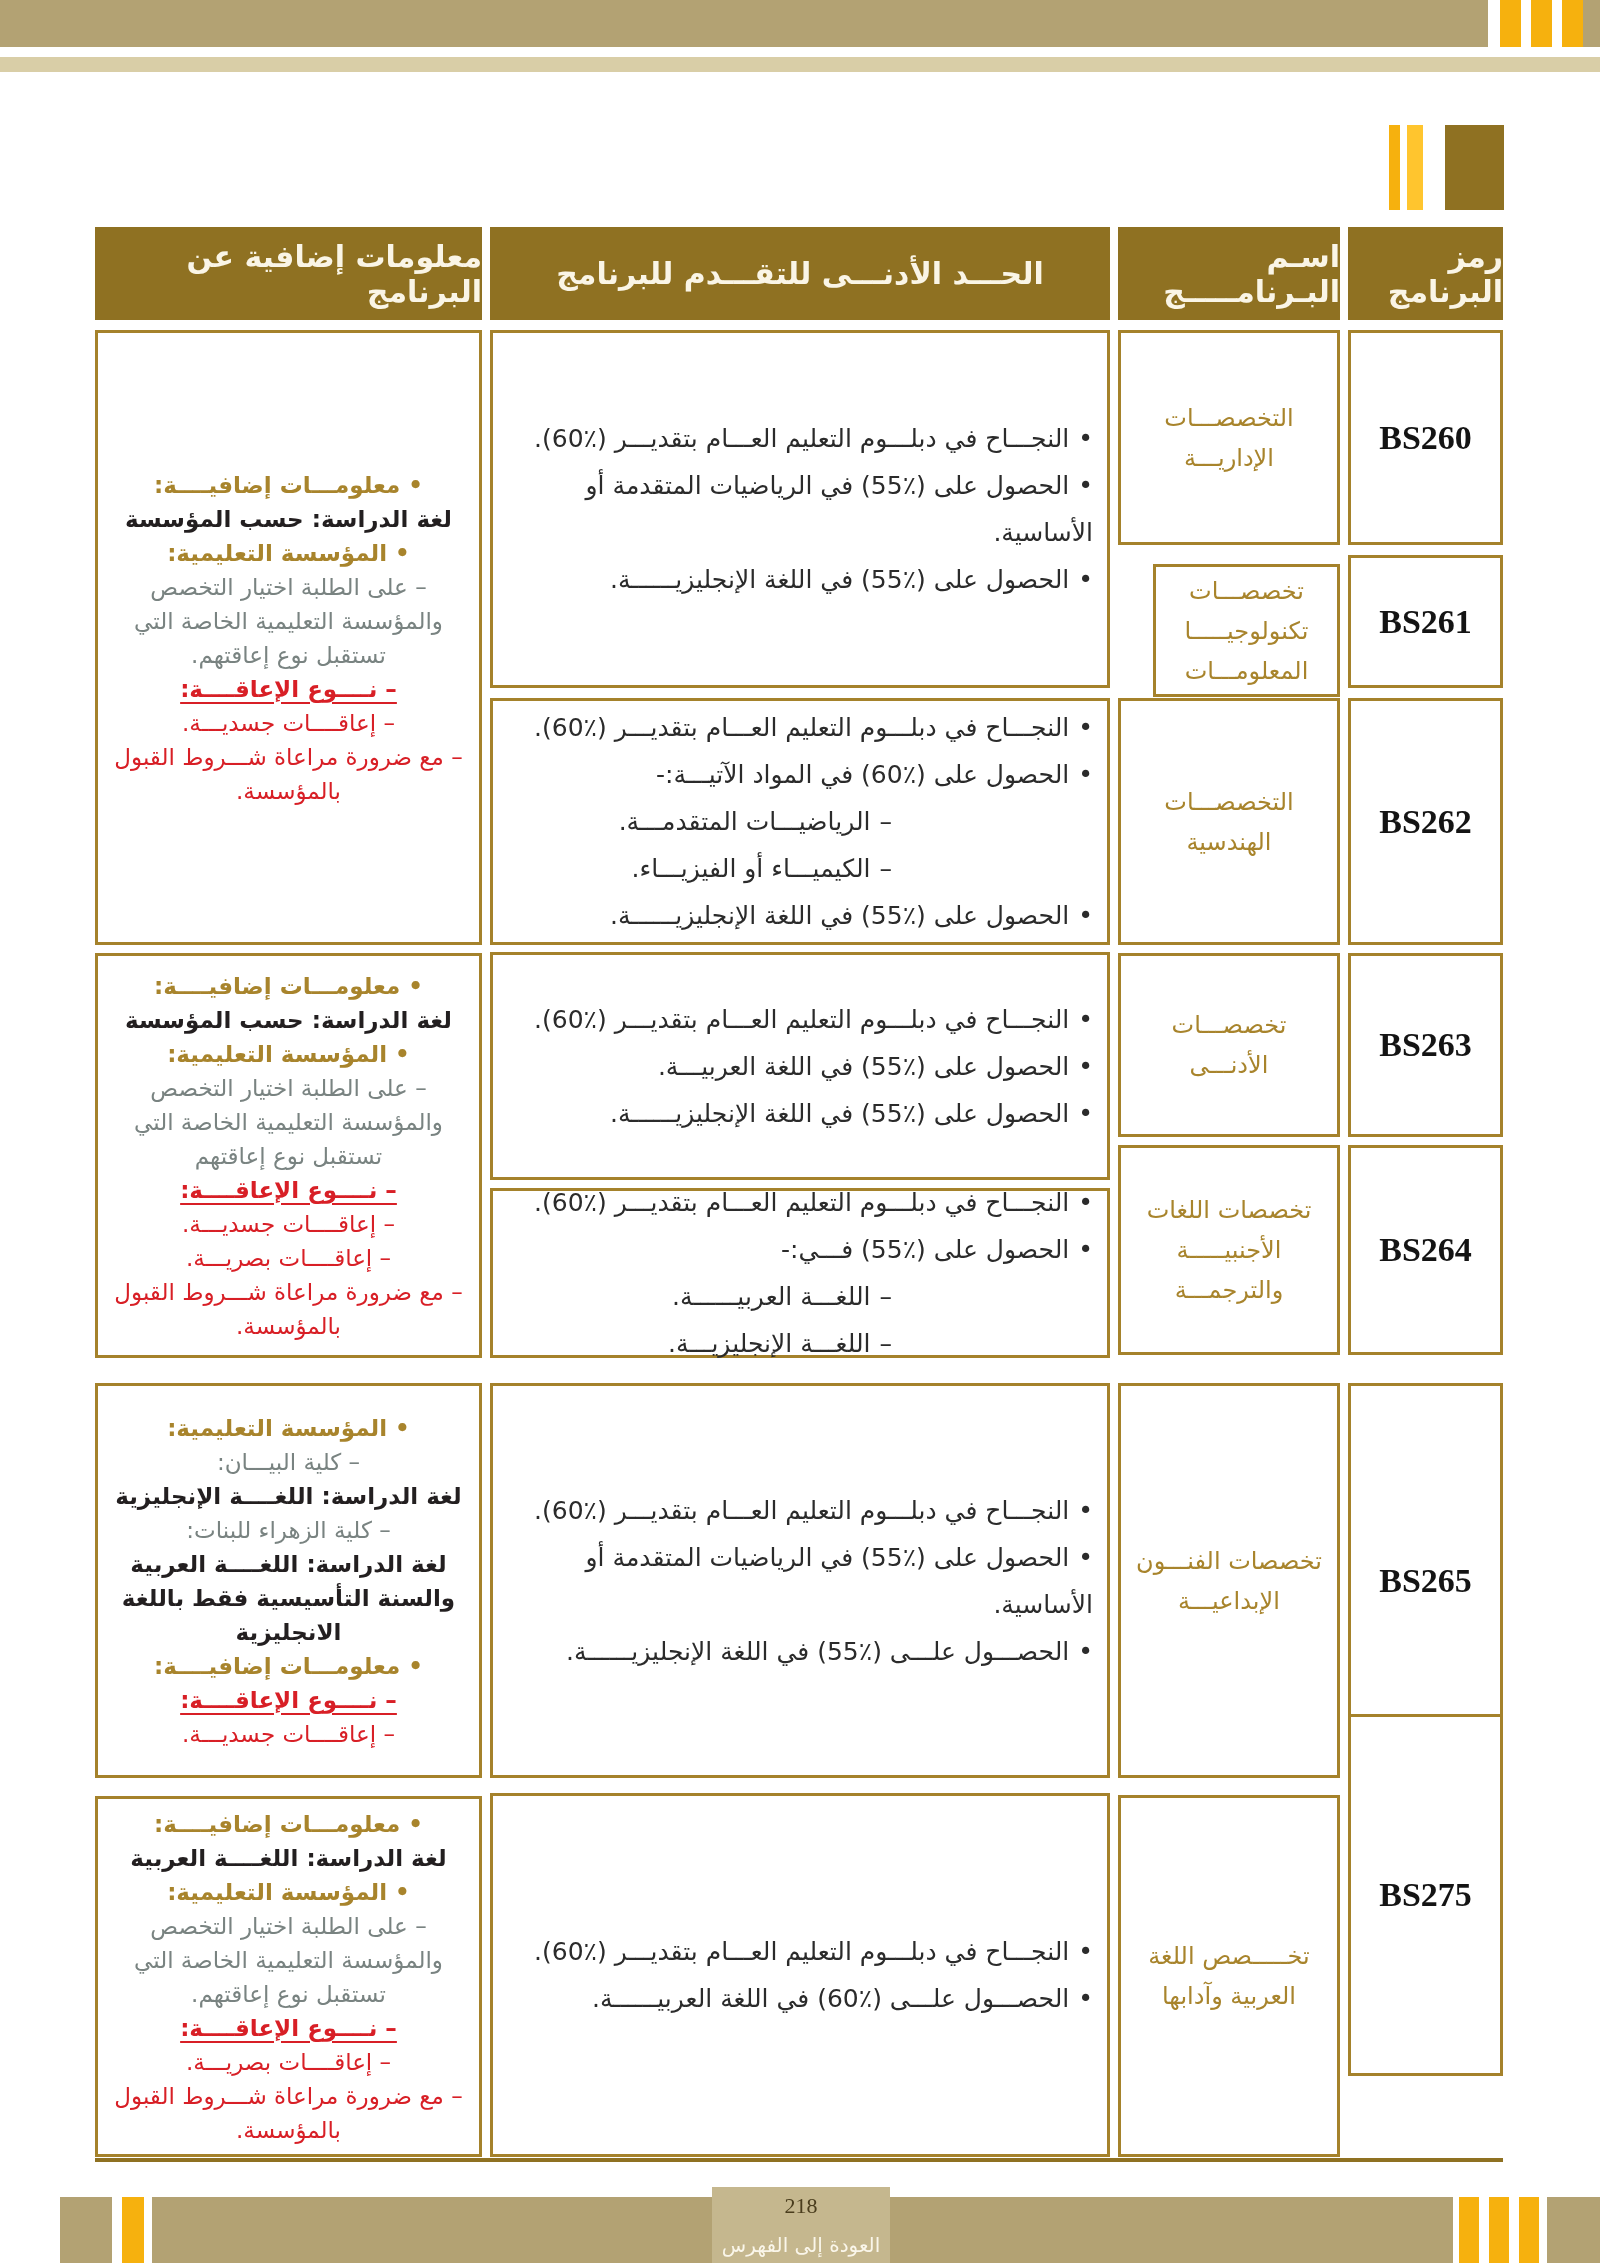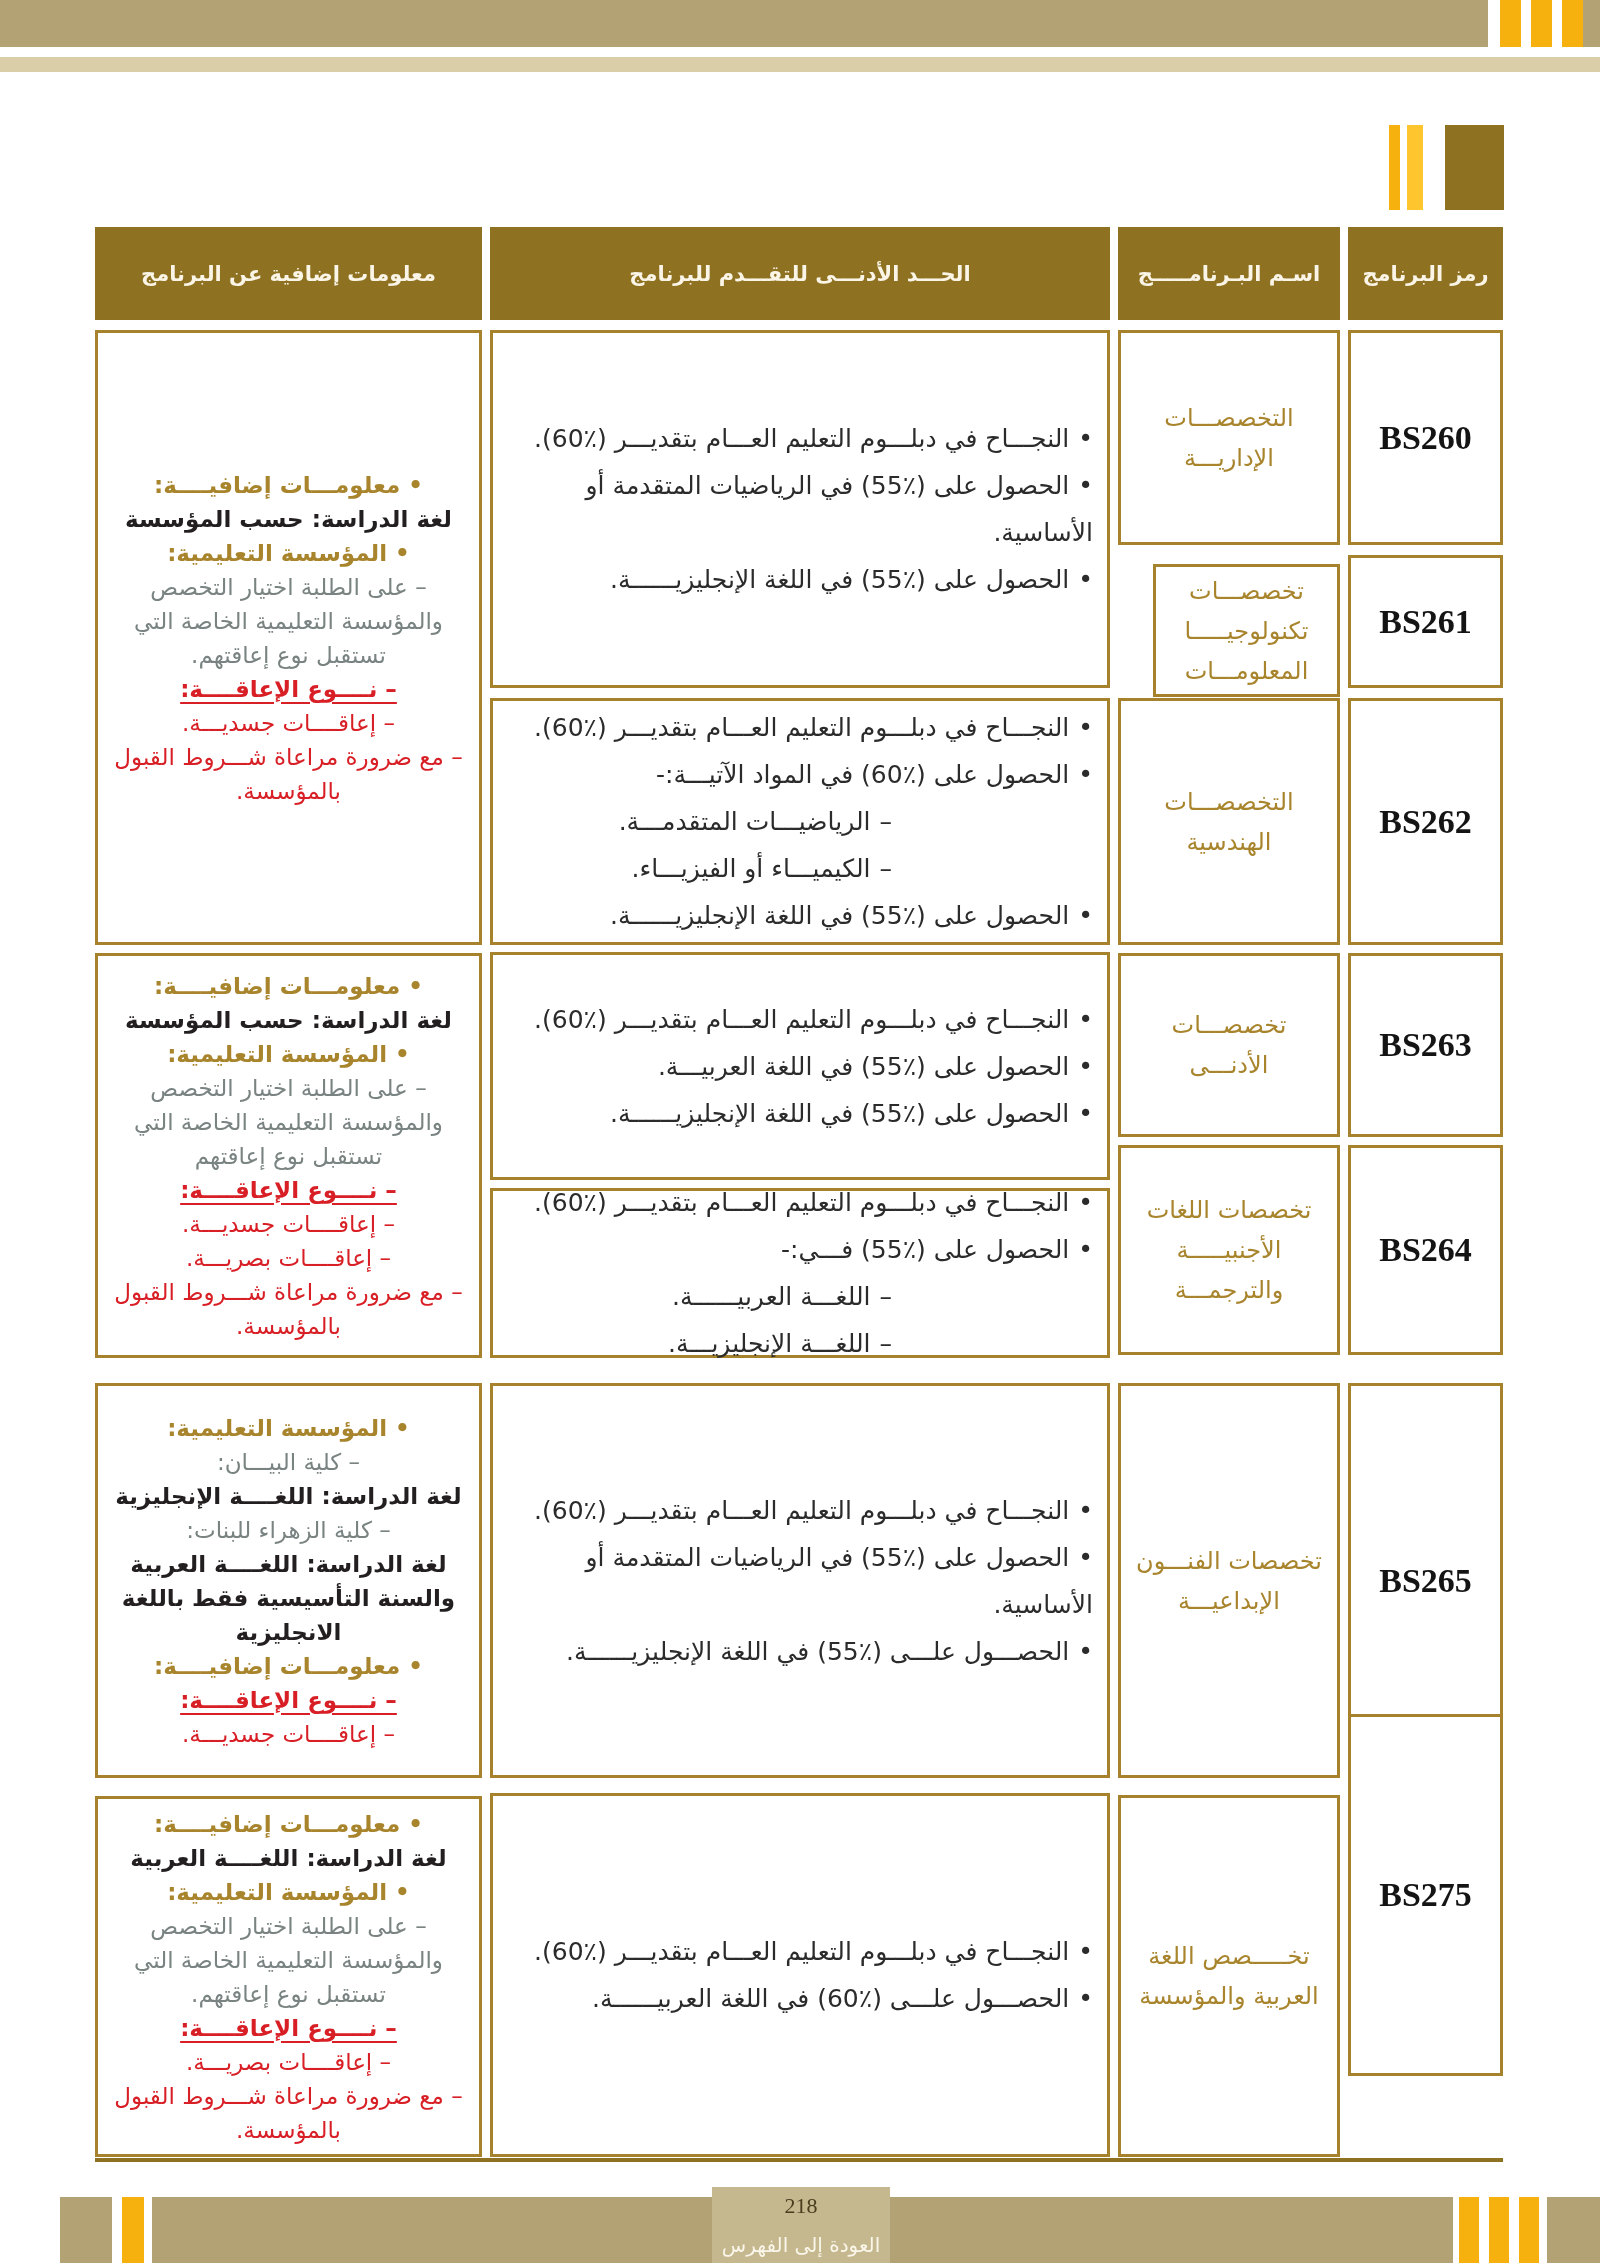--- a/index.html
+++ b/index.html
@@ -14,21 +14,21 @@
   .stripe-white{position:absolute;background:#ffffff;}
 
   
   .title-bar{position:absolute;left:95px;top:125px;width:1282px;height:85px;background:#8f7122;
     display:flex;align-items:center;justify-content:center;}
   .title-bar span{color:#efe2b4;font-size:33px;font-weight:700;}
   .title-block{position:absolute;top:125px;height:85px;background:#8f7122;}
 
   
   .hcell{position:absolute;top:227px;height:93px;background:#8f7122;color:#faf5e6;
-    display:flex;align-items:center;justify-content:center;font-size:21px;font-weight:700;}
+    display:flex;align-items:center;justify-content:center;font-size:30px;font-weight:700;}
 
   
   .tbody{position:absolute;left:95px;top:330px;width:1408px;height:1827px;}
   .col{position:absolute;top:0;height:100%;}
   .cell{position:absolute;left:0;right:0;background:#ffffff;border:3px solid #a5822b;
     box-sizing:border-box;display:flex;flex-direction:column;justify-content:center;}
 
   .code-text{font-family:"Liberation Serif", serif;font-weight:700;font-size:34px;color:#141414;
     text-align:center;direction:ltr;}
   .name-text{color:#a8842c;font-size:24px;line-height:40px;text-align:center;padding:0 12px;}
@@ -120,21 +120,21 @@
         <div class="cell" style="top: 623px; height: 184px;">
           <span class="name-text">تخصصـــات الأدنـــى</span>
         </div>
         <div class="cell" style="top: 815px; height: 210px;">
           <span class="name-text">تخصصات اللغات الأجنبيـــــة والترجمـــة</span>
         </div>
         <div class="cell" style="top: 1053px; height: 395px;">
           <span class="name-text">تخصصات الفنـــون الإبداعيـــة</span>
         </div>
         <div class="cell" style="top: 1465px; height: 362px;">
-          <span class="name-text">تخـــــصص اللغة العربية والمؤسسة</span>
+          <span class="name-text">تخـــــصص اللغة العربية وآدابها</span>
         </div>
       </div>
     <div class="col" id="col-req" style="right:393px;width:620px;">
         <div class="cell" style="top: 0px; height: 358px;">
           <div class="req-line"><span class="mk">•</span><span>النجـــاح في دبلـــوم التعليم العـــام بتقديـــر (٪60).</span></div>
           <div class="req-line"><span class="mk">•</span><span>الحصول على (٪55) في الرياضيات المتقدمة أو الأساسية.</span></div>
           <div class="req-line"><span class="mk">•</span><span>الحصول على (٪55) في اللغة الإنجليزيــــــة.</span></div>
         </div>
         <div class="cell" style="top: 368px; height: 247px;">
           <div class="req-line"><span class="mk">•</span><span>النجـــاح في دبلـــوم التعليم العـــام بتقديـــر (٪60).</span></div>

